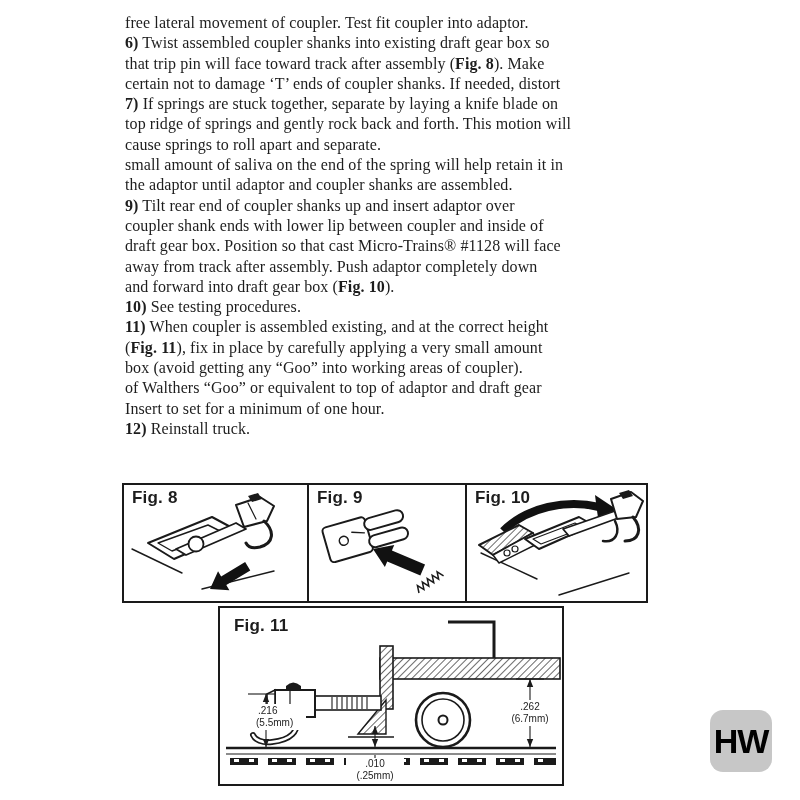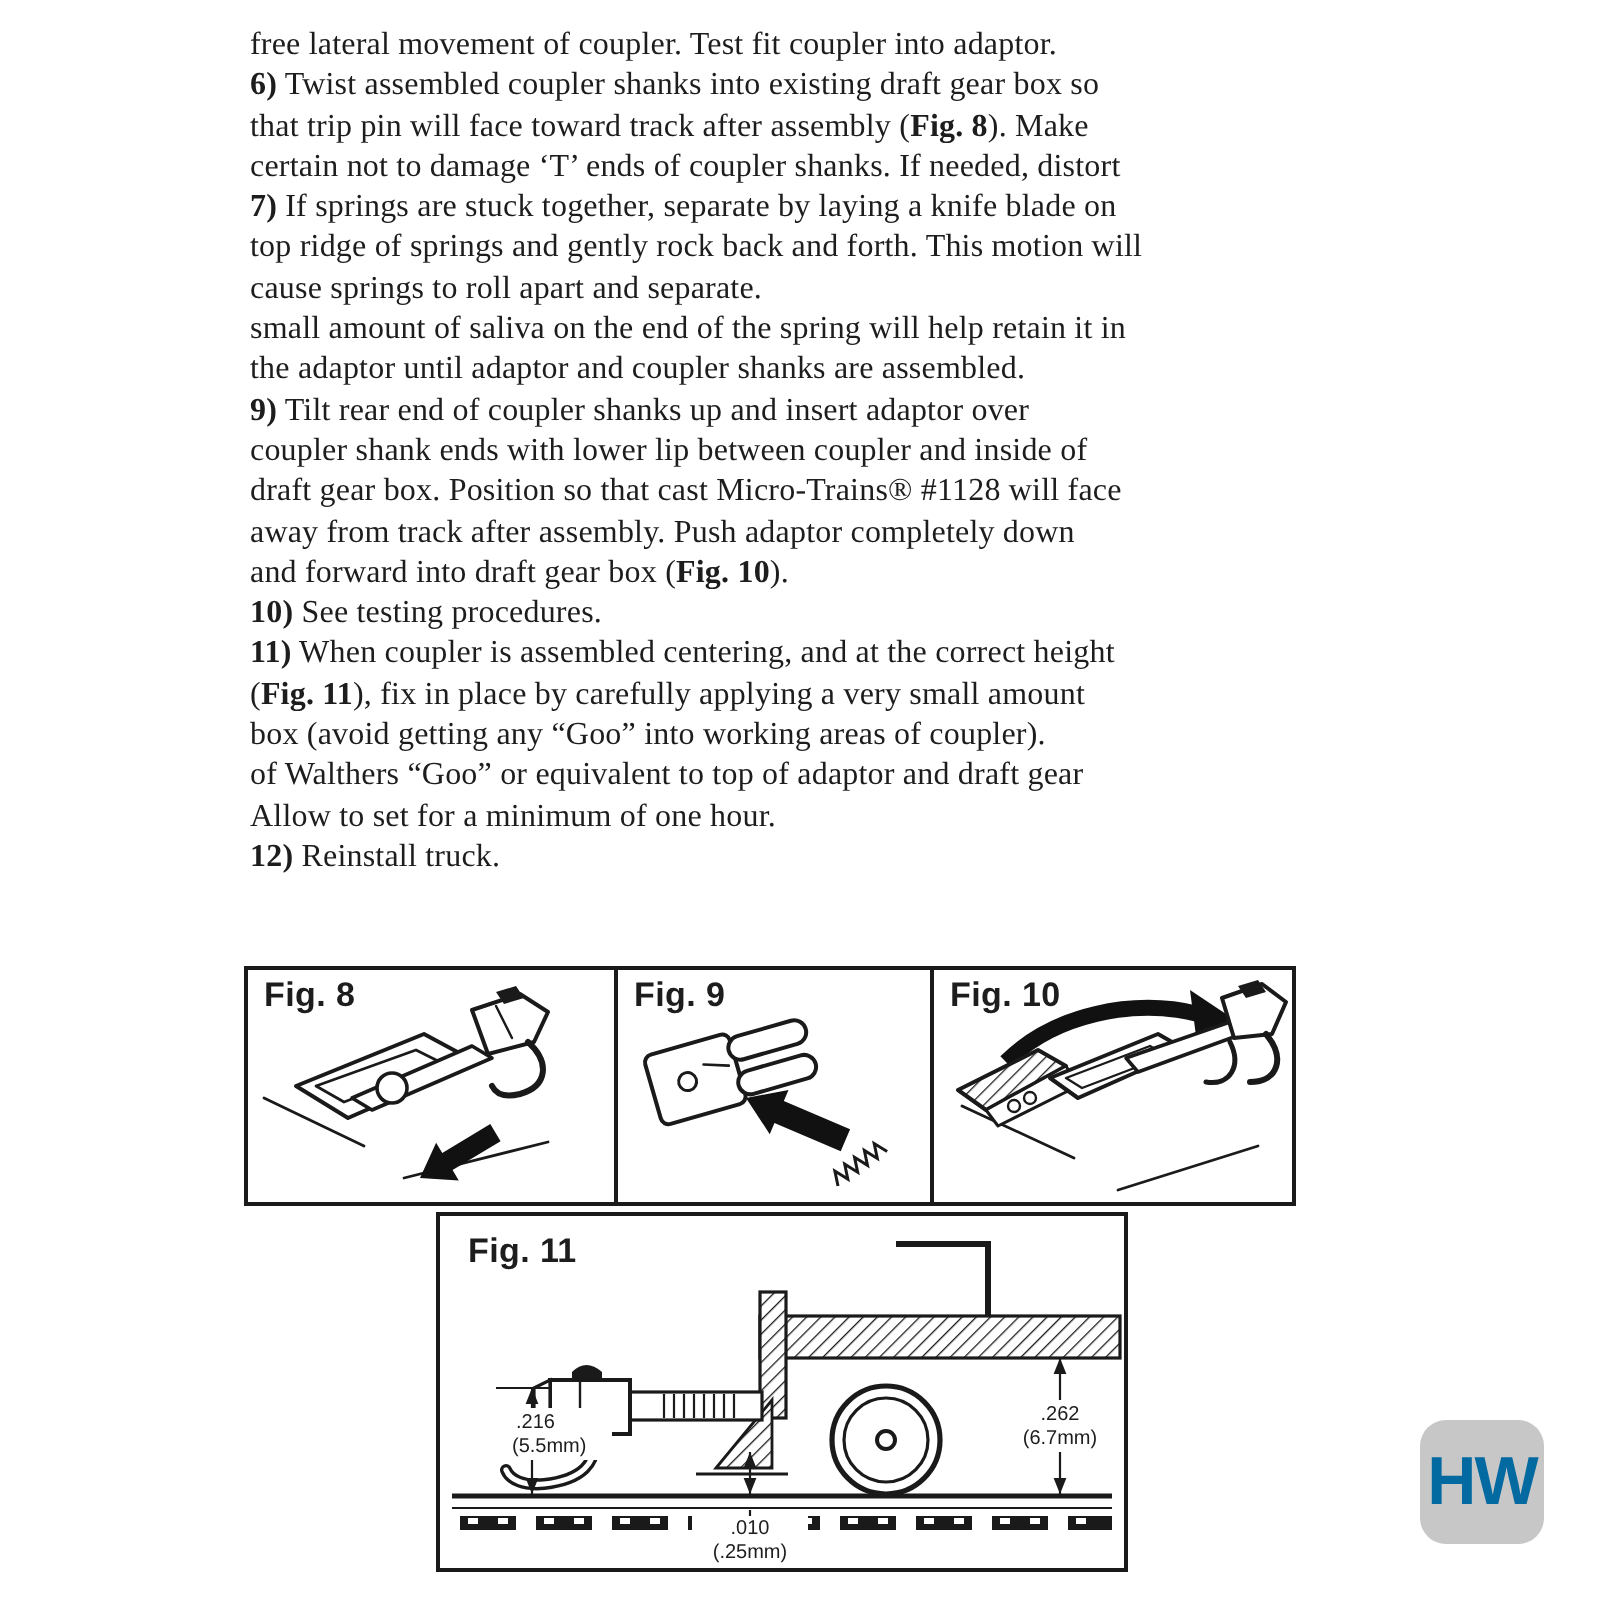--- a/index.html
+++ b/index.html
@@ -54,25 +54,25 @@
     <div class="line"><span>top ridge of springs and gently rock back and forth. This motion will</span></div>
     <div class="line"><span>cause springs to roll apart and separate.</span></div>
     <div class="line"><span>small amount of saliva on the end of the spring will help retain it in</span></div>
     <div class="line"><span>the adaptor until adaptor and coupler shanks are assembled.</span></div>
     <div class="line"><span class="b">9)</span><span> Tilt rear end of coupler shanks up and insert adaptor over</span></div>
     <div class="line"><span>coupler shank ends with lower lip between coupler and inside of</span></div>
     <div class="line"><span>draft gear box. Position so that cast Micro-Trains® #1128 will face</span></div>
     <div class="line"><span>away from track after assembly. Push adaptor completely down</span></div>
     <div class="line"><span>and forward into draft gear box (</span><span class="b">Fig. 10</span><span>).</span></div>
     <div class="line"><span class="b">10)</span><span> See testing procedures.</span></div>
-    <div class="line"><span class="b">11)</span><span> When coupler is assembled centering, and at the correct height</span></div>
+    <div class="line"><span class="b">11)</span><span> When coupler is assembled existing, and at the correct height</span></div>
     <div class="line"><span>(</span><span class="b">Fig. 11</span><span>), fix in place by carefully applying a very small amount</span></div>
     <div class="line"><span>box (avoid getting any “Goo” into working areas of coupler).</span></div>
     <div class="line"><span>of Walthers “Goo” or equivalent to top of adaptor and draft gear</span></div>
-    <div class="line"><span>Allow to set for a minimum of one hour.</span></div>
+    <div class="line"><span>Insert to set for a minimum of one hour.</span></div>
     <div class="line"><span class="b">12)</span><span> Reinstall truck.</span></div>
   </div>
 
 <div class="figrow">
 
   <div class="panel" style="width:187px">
     <svg class="fig-art" width="183" height="116" viewBox="0 0 183 116">
       <g stroke="#1a1a1a" fill="none" stroke-linejoin="round" stroke-linecap="round">
         <line x1="8" y1="64" x2="58" y2="88" stroke-width="1.4"></line>
         <line x1="78" y1="104" x2="150" y2="86" stroke-width="1.4"></line>
@@ -248,13 +248,13 @@
       <polygon points="155,139 151.8,131 158.2,131" fill="#1a1a1a"></polygon>
       <rect x="126" y="149" width="58" height="25" fill="#fff"></rect>
       <line x1="155" y1="147" x2="155" y2="150" stroke="#1a1a1a" stroke-width="1.1"></line>
       <text class="dim" x="155" y="159" text-anchor="middle">.010</text>
       <text class="dim" x="155" y="171" text-anchor="middle">(.25mm)</text>
     </g>
   </svg>
   <span class="panel-label">Fig. 11</span>
 </div>
 
-<div class="watermark" style="background: rgb(199, 199, 199); color: #0369a1;">HW</div>
+<div class="watermark" style="background: rgb(199, 199, 199); color: #000000;">HW</div>
 
 </body></html>

